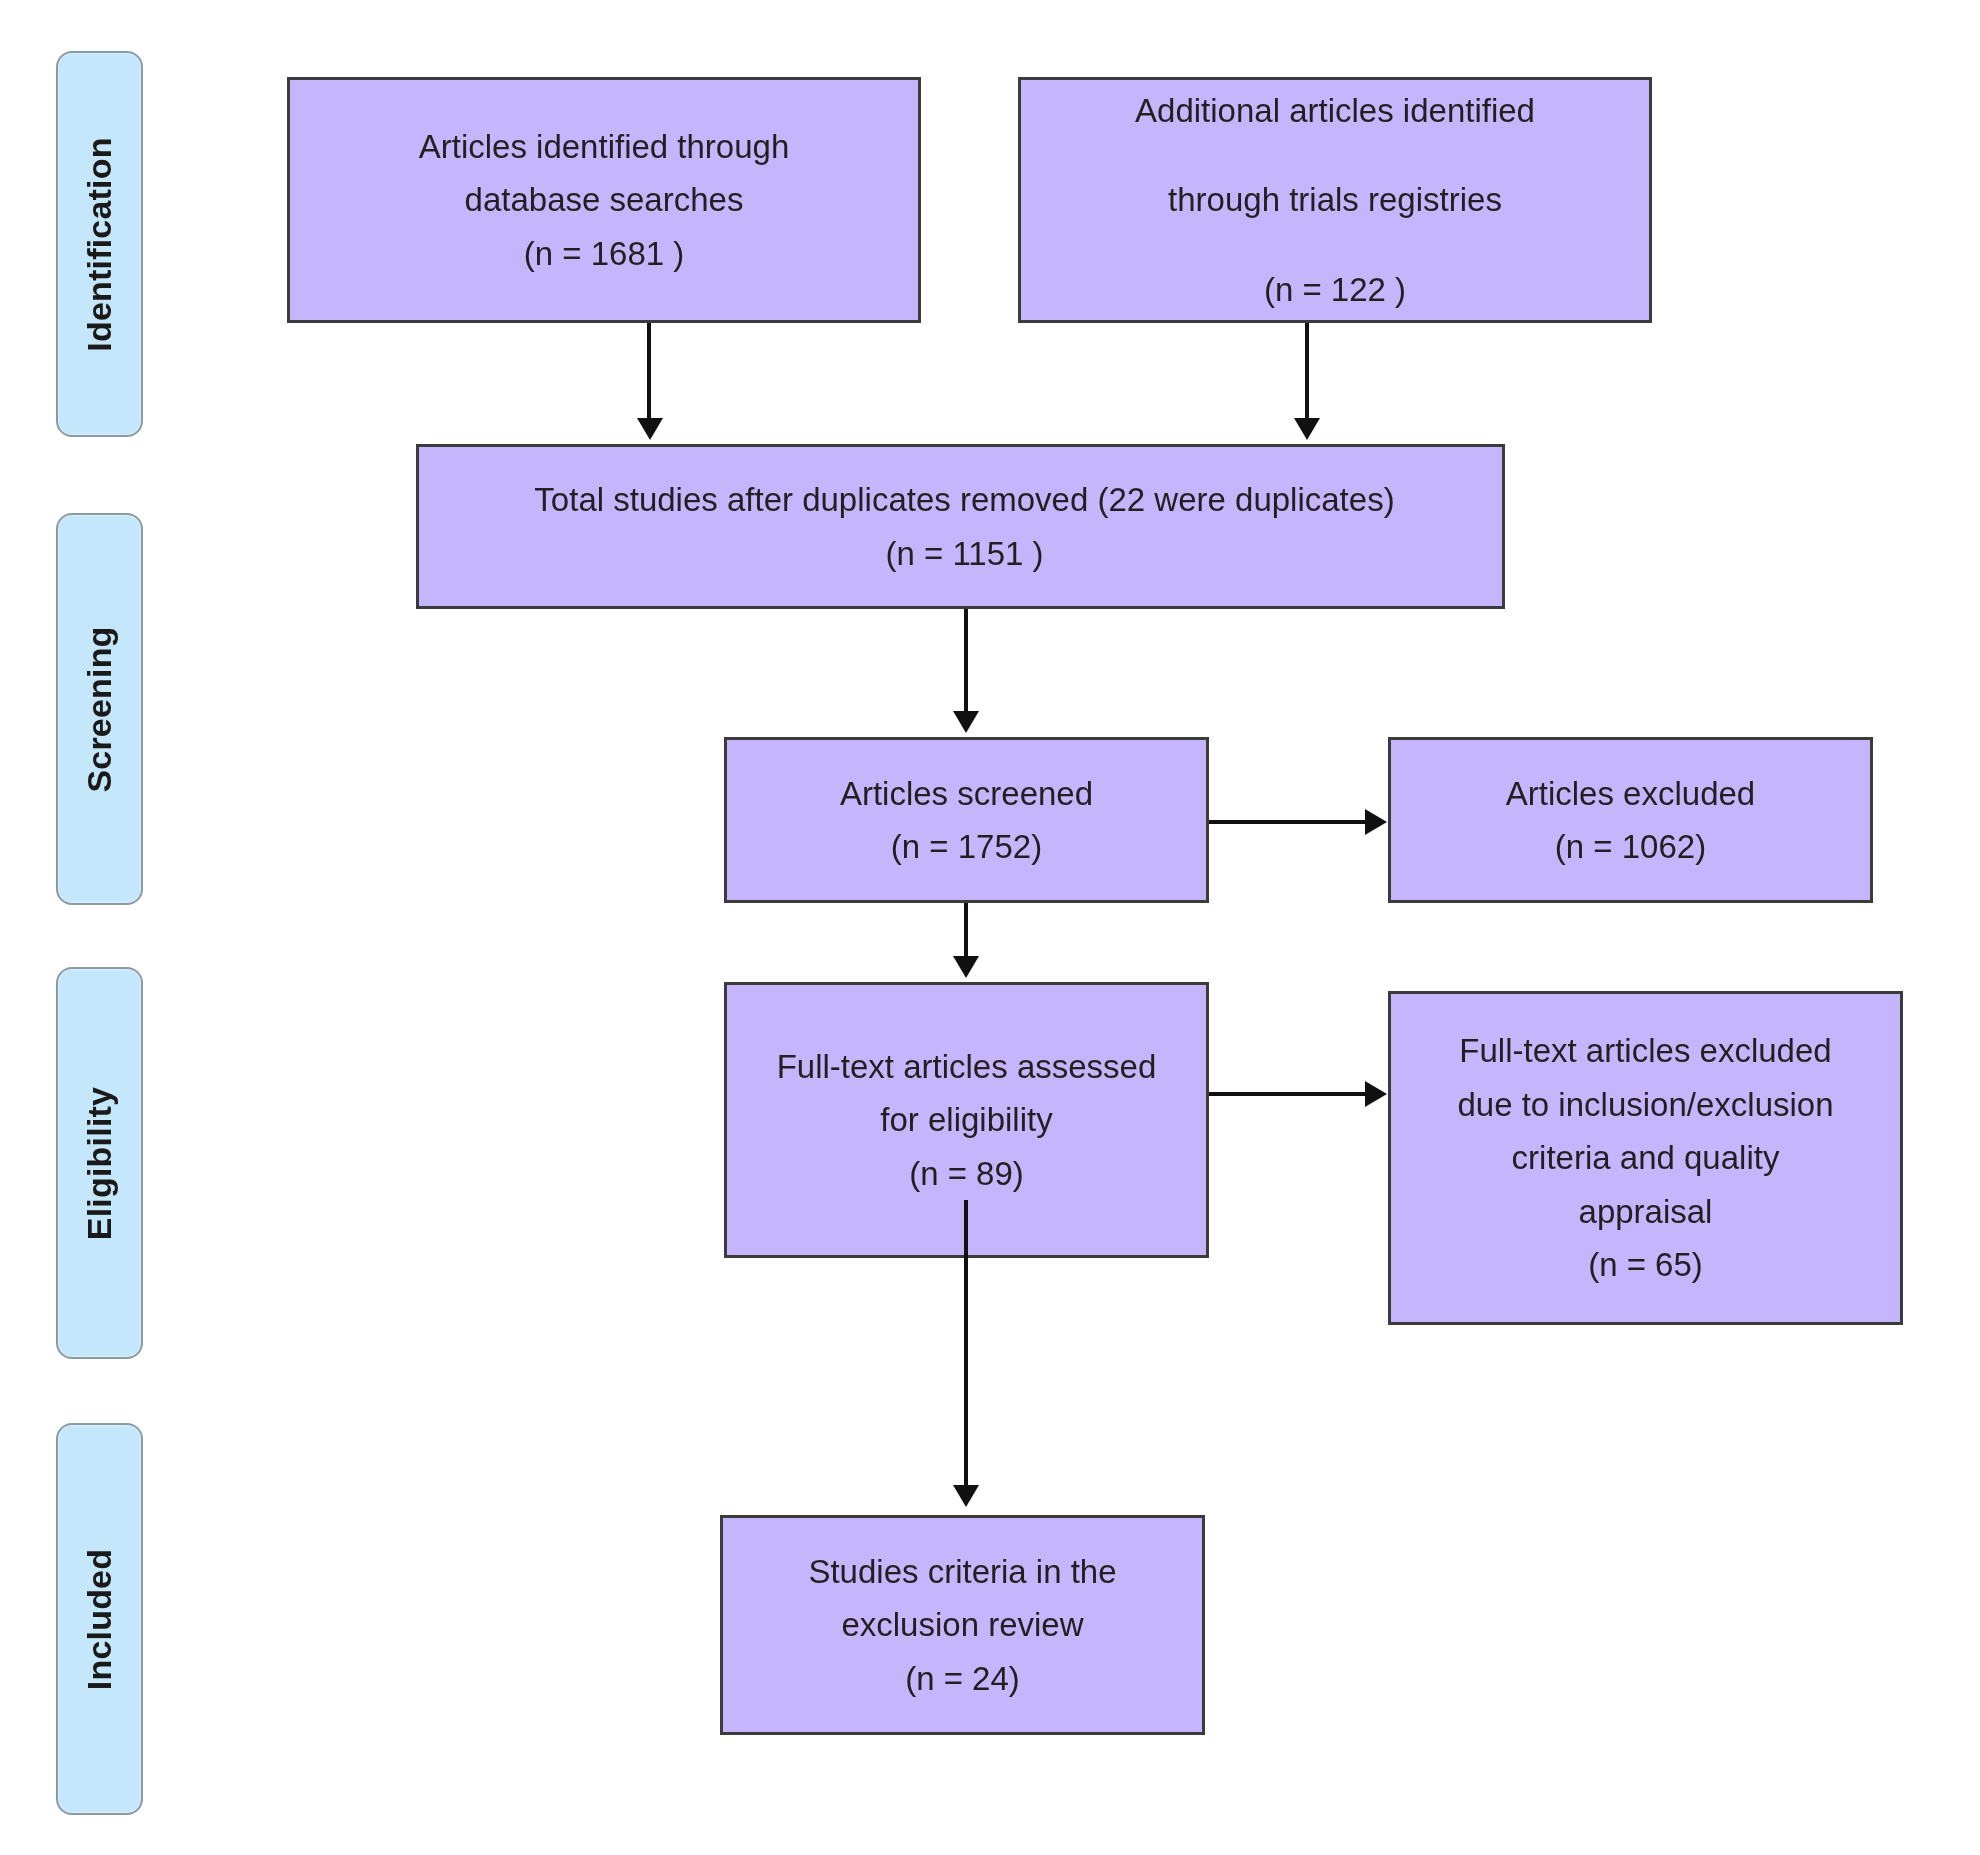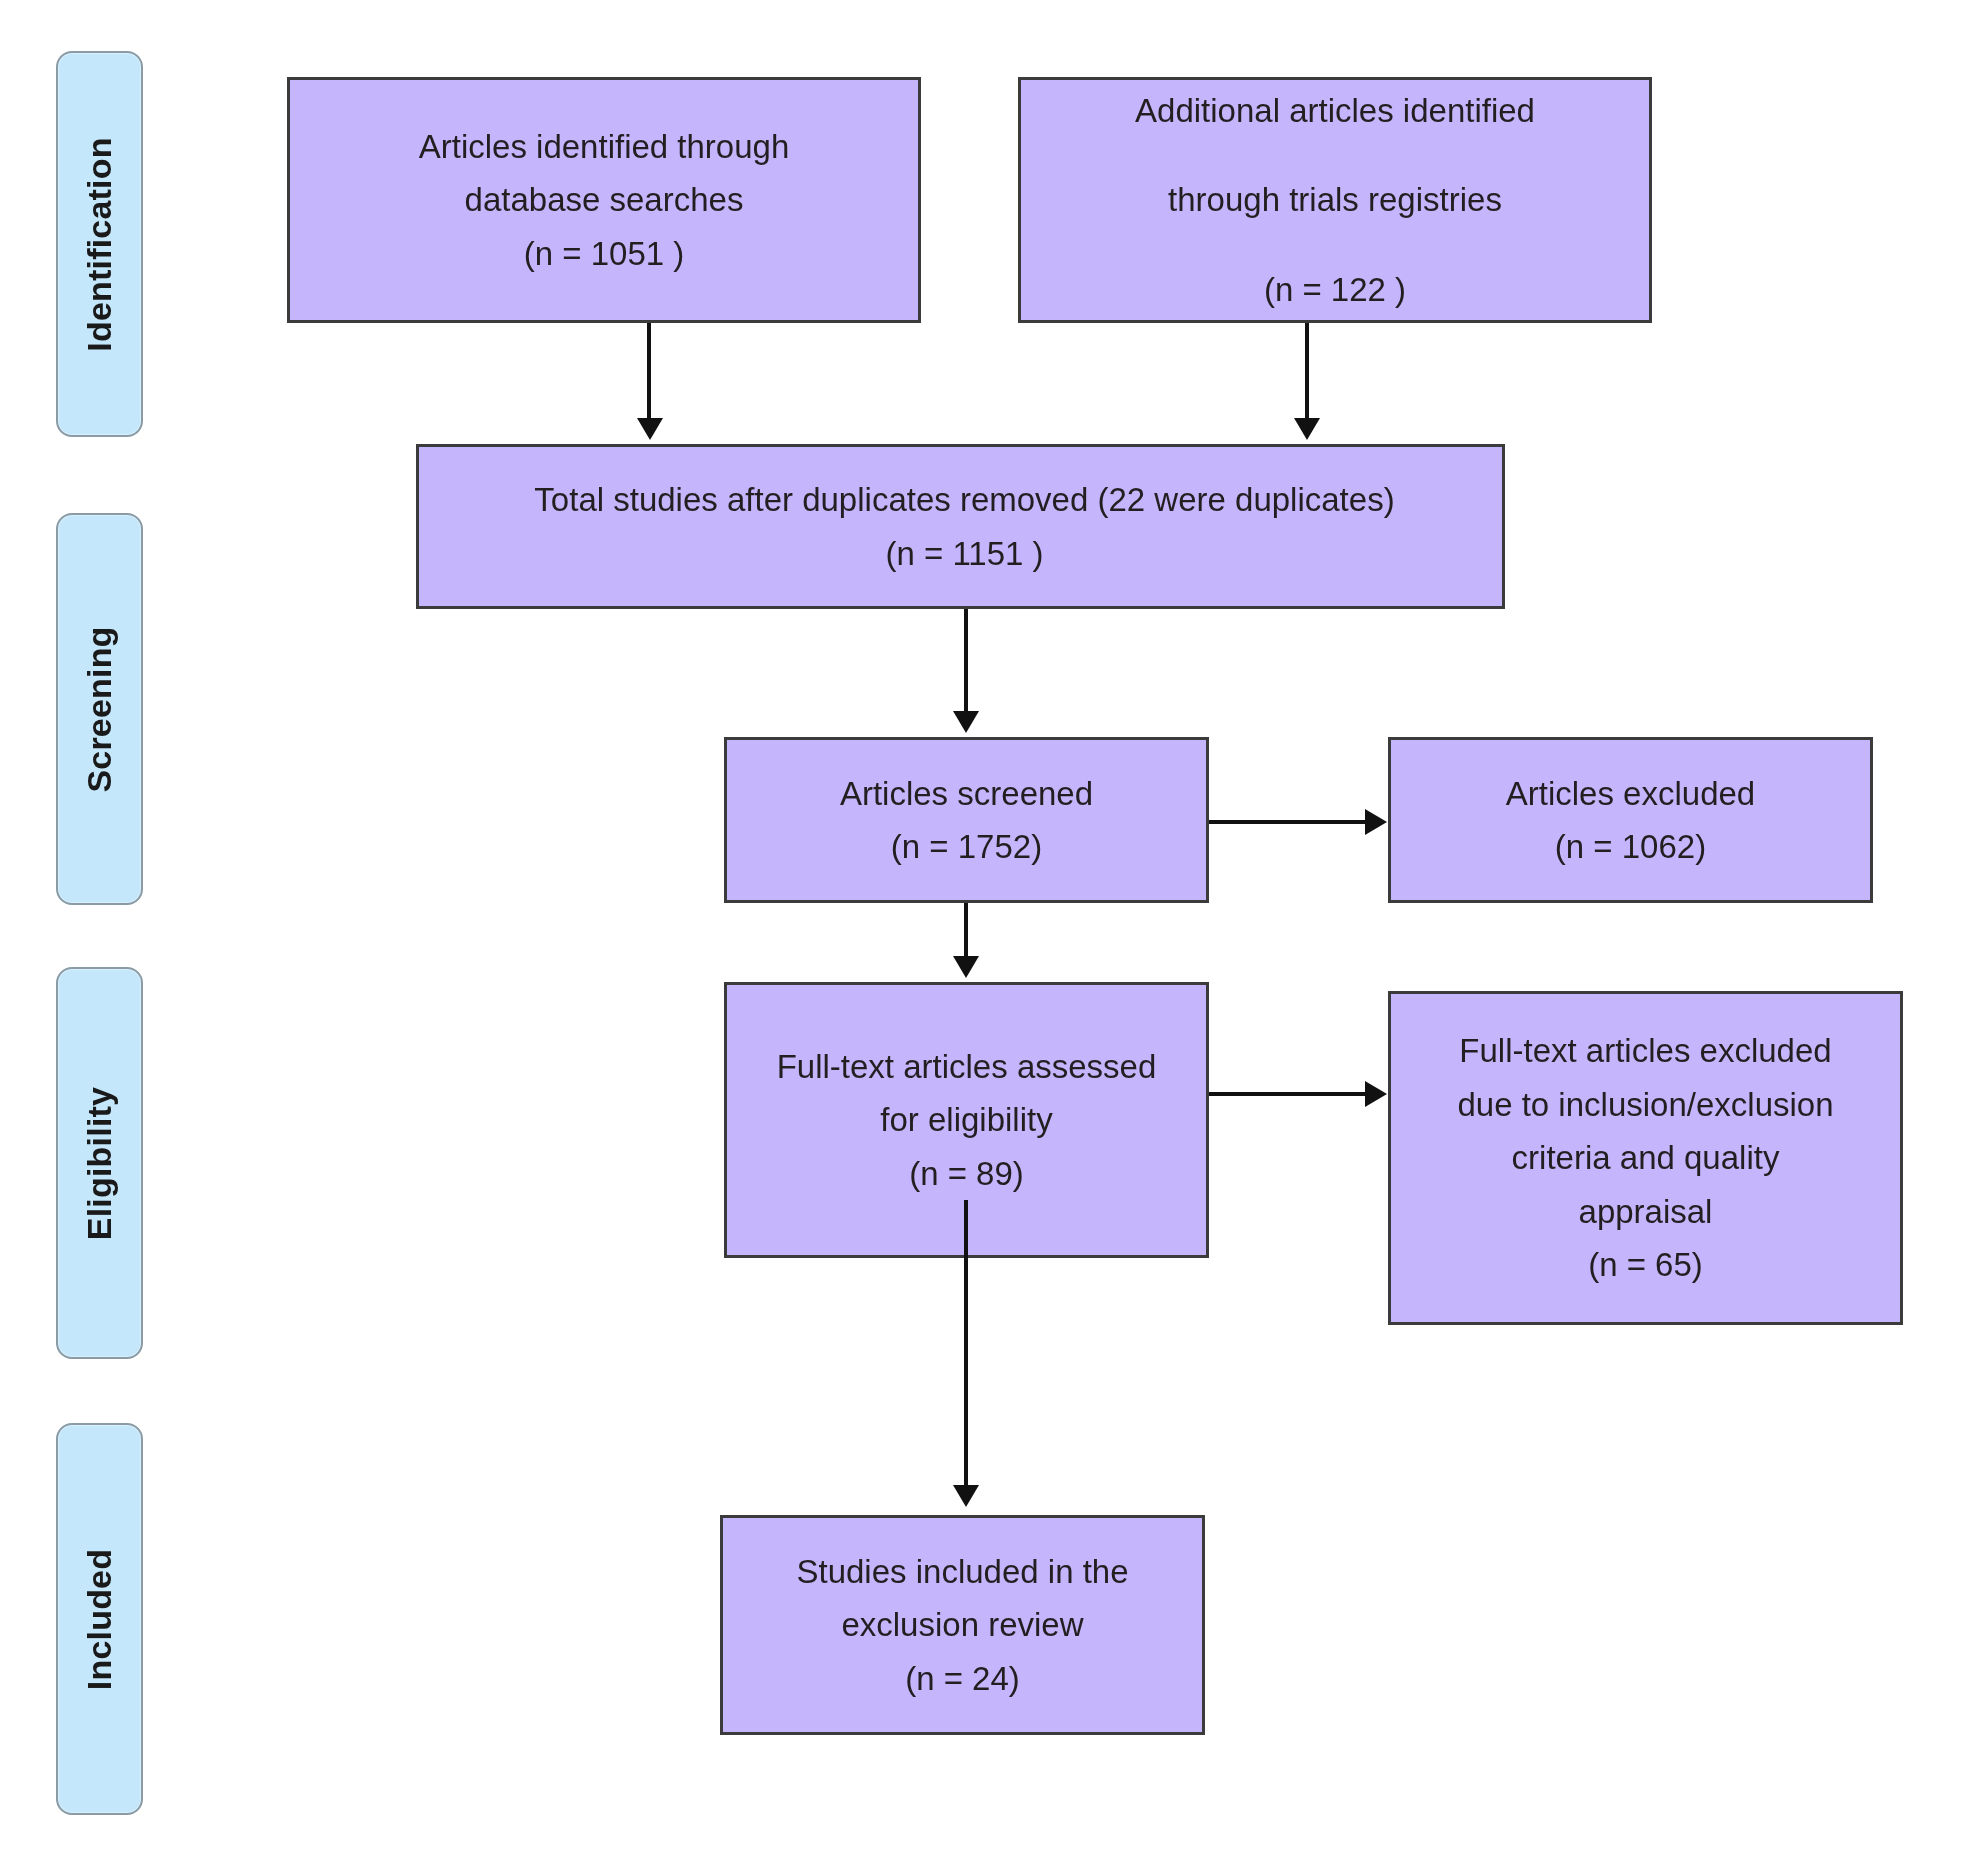--- a/index.html
+++ b/index.html
@@ -107,21 +107,21 @@
     <span class="stage-label">Eligibility</span>
   </div>
 
   <div class="stage-tab" style="left:56px; top:1423px; width:87px; height:392px;">
     <span class="stage-label">Included</span>
   </div>
 
   <div class="flow-box" style="left:287px; top:77px; width:634px; height:246px;">
     <div class="line">Articles identified through</div>
     <div class="line">database searches</div>
-    <div class="line">(n = 1051 )</div>
+    <div class="line">(n = 1681 )</div>
   </div>
 
   <div class="flow-box" style="left:1018px; top:77px; width:634px; height:246px;gap:36px;">
     <div class="line">Additional articles identified</div>
     <div class="line">through trials registries</div>
     <div class="line">(n = 122 )</div>
   </div>
 
   <div class="v-line" style="left:647px; top:323px; height:99px;"></div>
   <div class="arrow-down" style="left:637px; top:418px;"></div>
@@ -167,19 +167,19 @@
     <div class="line">(n = 65)</div>
   </div>
 
   <div class="h-line" style="left:1209px; top:1092px; width:158px;"></div>
   <div class="arrow-right" style="left:1365px; top:1081px;"></div>
 
   <div class="v-line" style="left:964px; top:1200px; height:289px;"></div>
   <div class="arrow-down" style="left:953px; top:1485px;"></div>
 
   <div class="flow-box" style="left:720px; top:1515px; width:485px; height:220px;">
-    <div class="line">Studies included in the</div>
+    <div class="line">Studies criteria in the</div>
     <div class="line">exclusion review</div>
     <div class="line">(n = 24)</div>
   </div>
 
 </div>
 
 
 </body></html>

